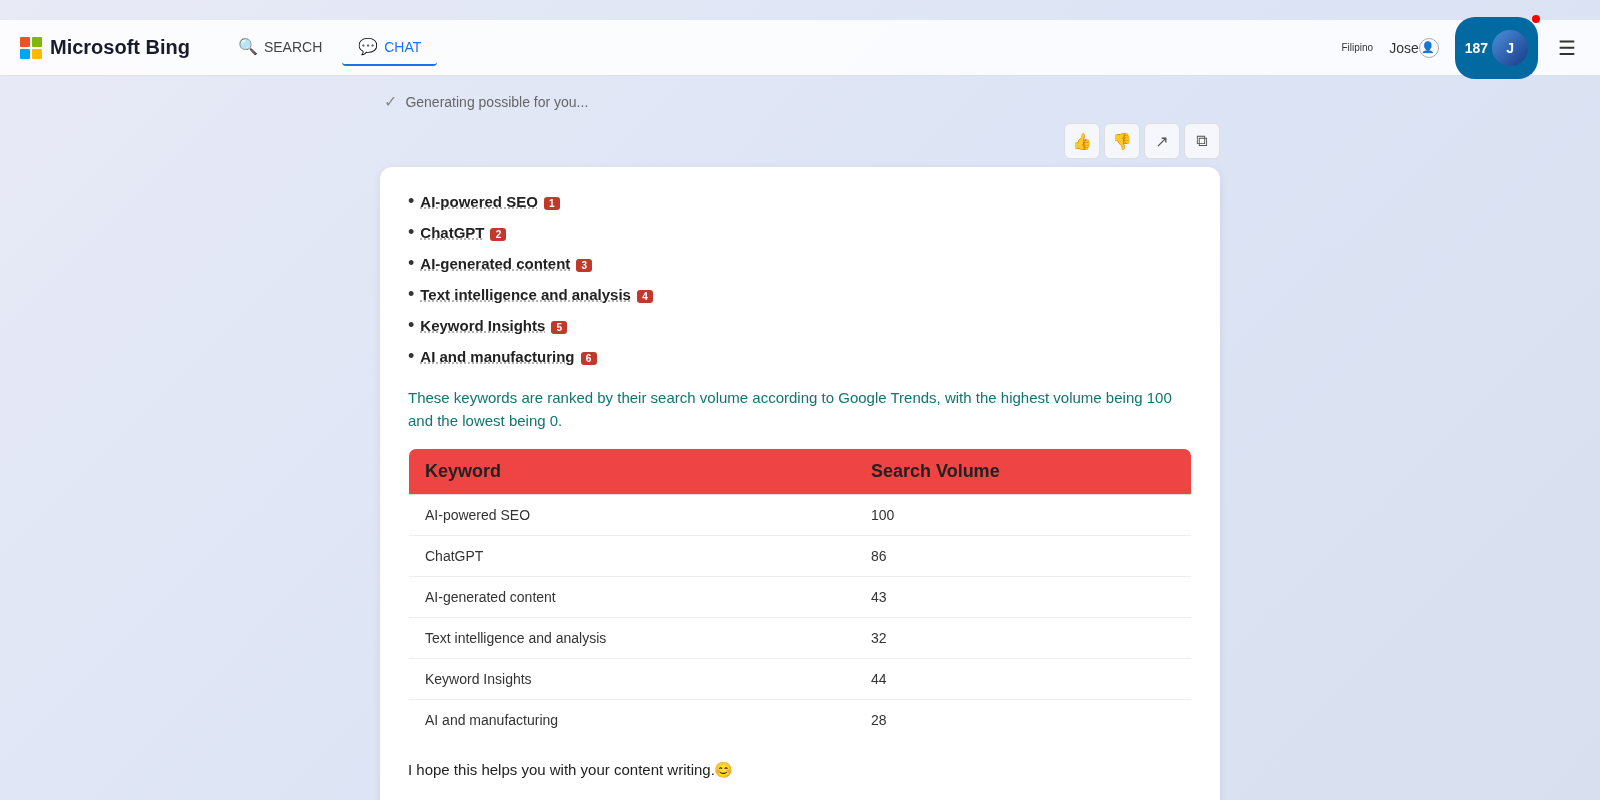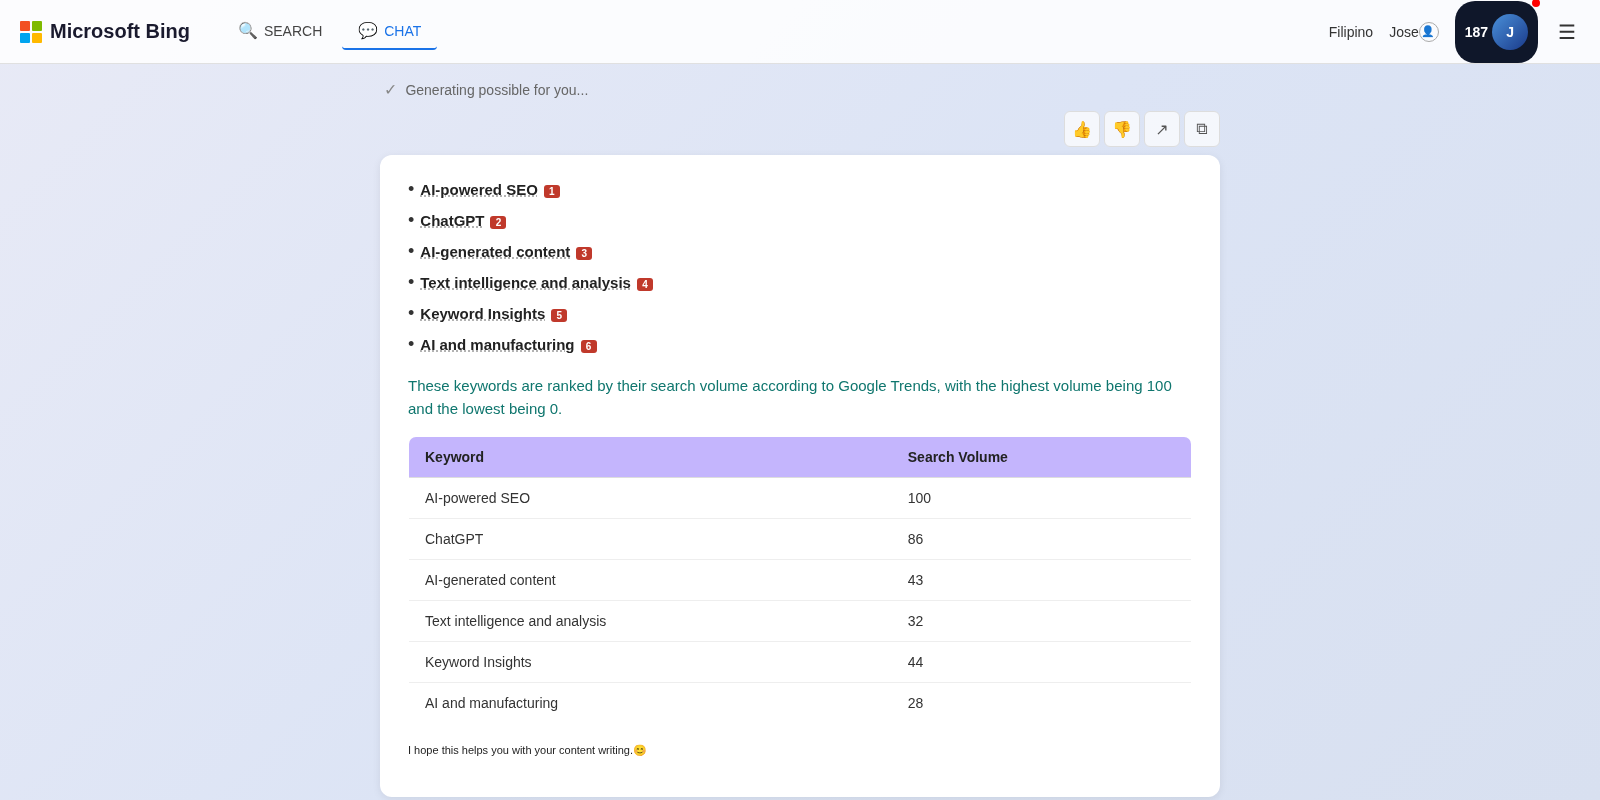--- a/index.html
+++ b/index.html
@@ -9,25 +9,26 @@
       min-height: 800px;
       width: 1600px;
       overflow: hidden;
     }
 
     
     .header {
       display: flex;
       align-items: center;
       padding: 0 20px;
-      height: 64px;
+      height: 56px;
       background: rgba(255,255,255,0.85);
       border-bottom: 1px solid #e0e0e0;
       position: relative;
       z-index: 10;
+      margin-top: 20px;
     }
     .logo-area {
       display: flex;
       align-items: center;
       margin-right: 32px;
     }
     .bing-logo {
       display: flex;
       align-items: center;
       gap: 8px;
@@ -72,21 +73,21 @@
     .nav-tab .tab-icon {
       font-size: 16px;
     }
     .header-right {
       margin-left: auto;
       display: flex;
       align-items: center;
       gap: 16px;
     }
     .lang-label {
-      font-size: 14px;
+      font-size: 10px;
       color: #333;
     }
     .user-area {
       display: flex;
       align-items: center;
       gap: 0;
       font-size: 14px;
       color: #333;
     }
     .user-icon {
@@ -97,21 +98,21 @@
       display: flex;
       align-items: center;
       justify-content: center;
       font-size: 11px;
       color: #555;
     }
     .points-badge {
       display: flex;
       align-items: center;
       gap: 4px;
-      background: #0f172a;
+      background: #0369a1;
       color: white;
       border-radius: 20px;
       padding: 13px 10px;
       font-size: 14px;
       font-weight: 600;
       position: relative;
     }
     .points-badge .red-dot {
       position: absolute;
       top: -2px;
@@ -260,40 +261,40 @@
     
     .data-table {
       width: 100%;
       border-collapse: collapse;
       border: 1px solid #ddd;
       border-radius: 8px;
       overflow: hidden;
       margin-bottom: 20px;
     }
     .data-table th {
-      background: #c4b5fd;
+      background: #ef4444;
       text-align: left;
       padding: 12px 16px;
-      font-size: 14px;
+      font-size: 18px;
       font-weight: 600;
       color: #222;
       border-bottom: 1px solid #ddd;
     }
     .data-table td {
       padding: 12px 16px;
       font-size: 14px;
       color: #333;
       border-bottom: 1px solid #eee;
     }
     .data-table tr:last-child td {
       border-bottom: none;
     }
 
     .closing-text {
-      font-size: 11px;
+      font-size: 15px;
       color: #222;
       margin-bottom: 16px;
     }
   </style>
 </head>
 <body>
 
 <header class="header">
   <div class="logo-area">
     <div class="bing-logo">

